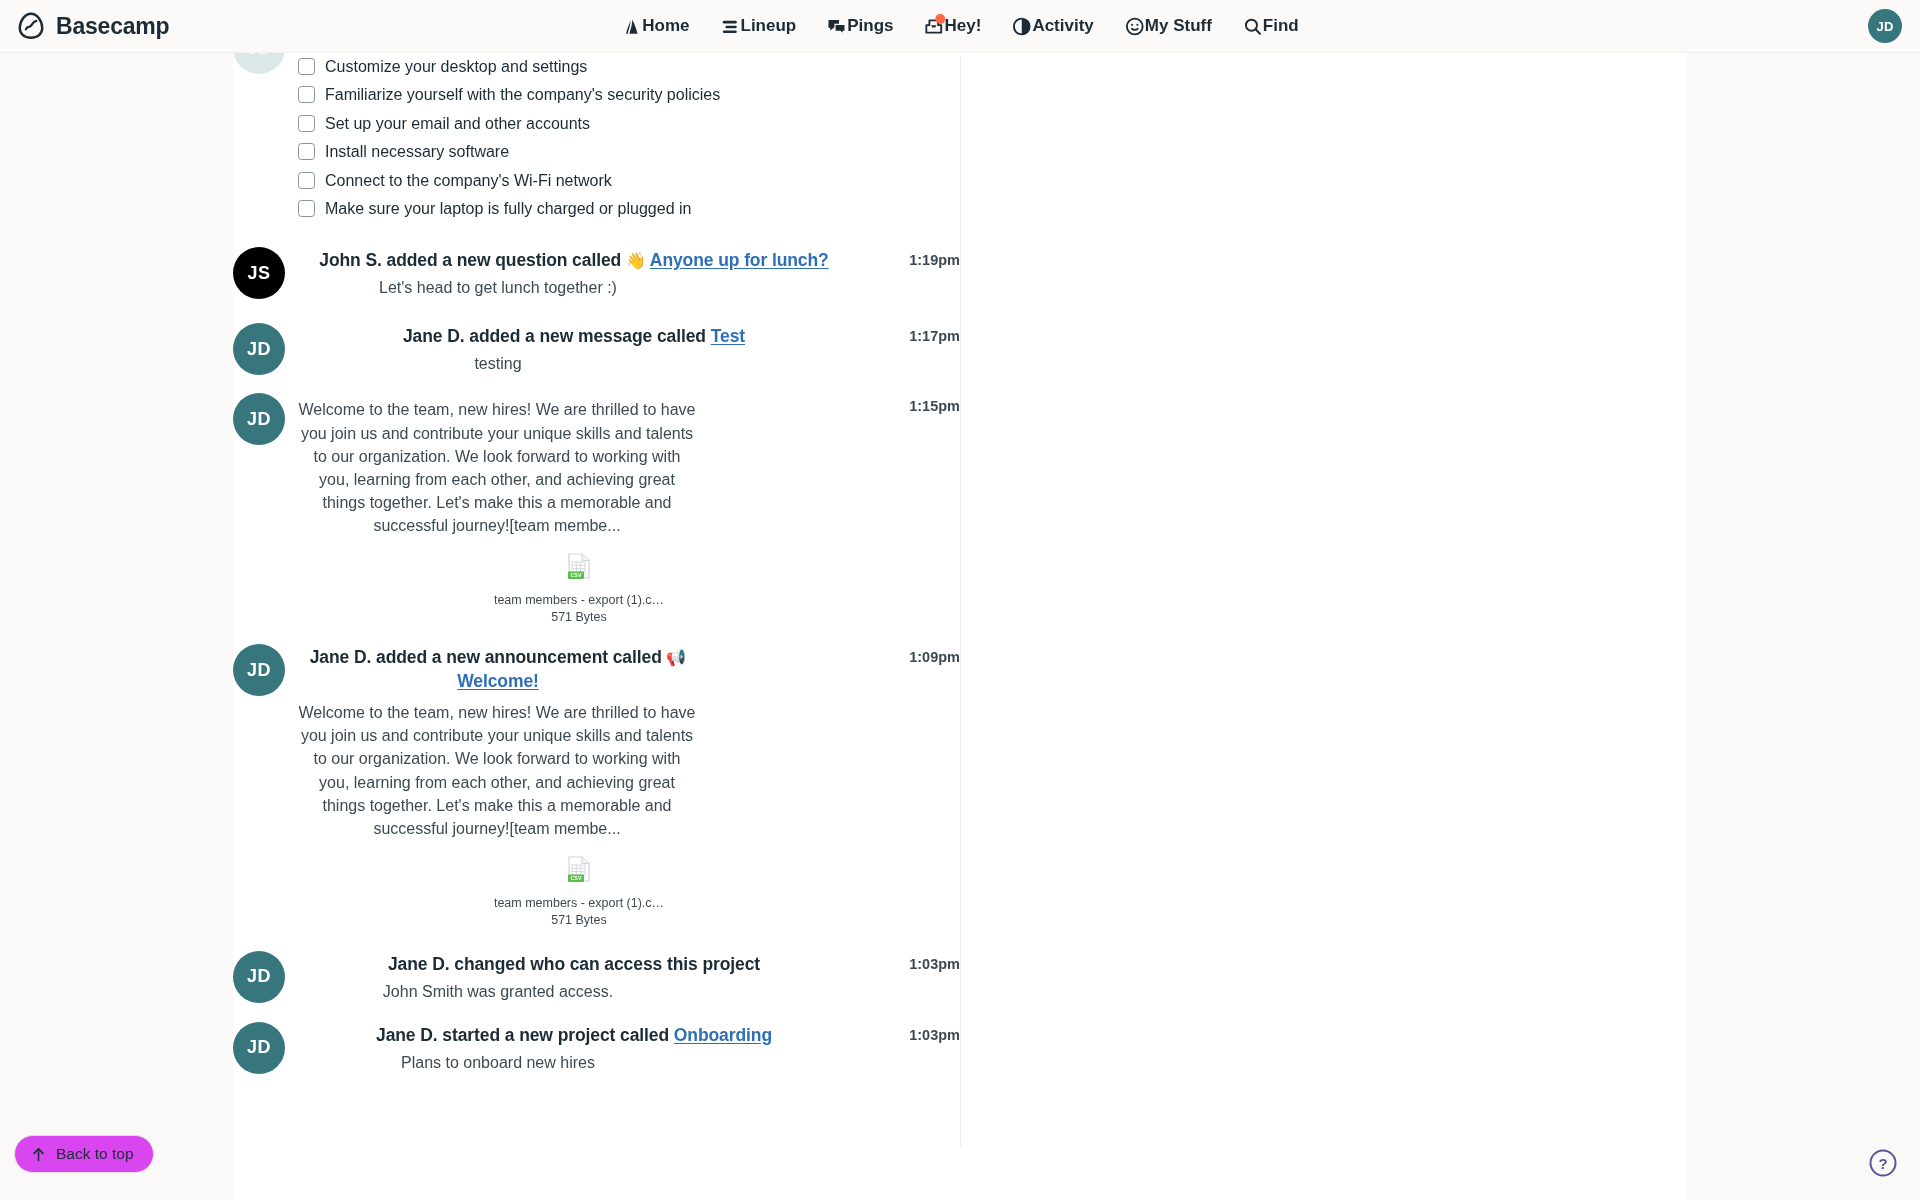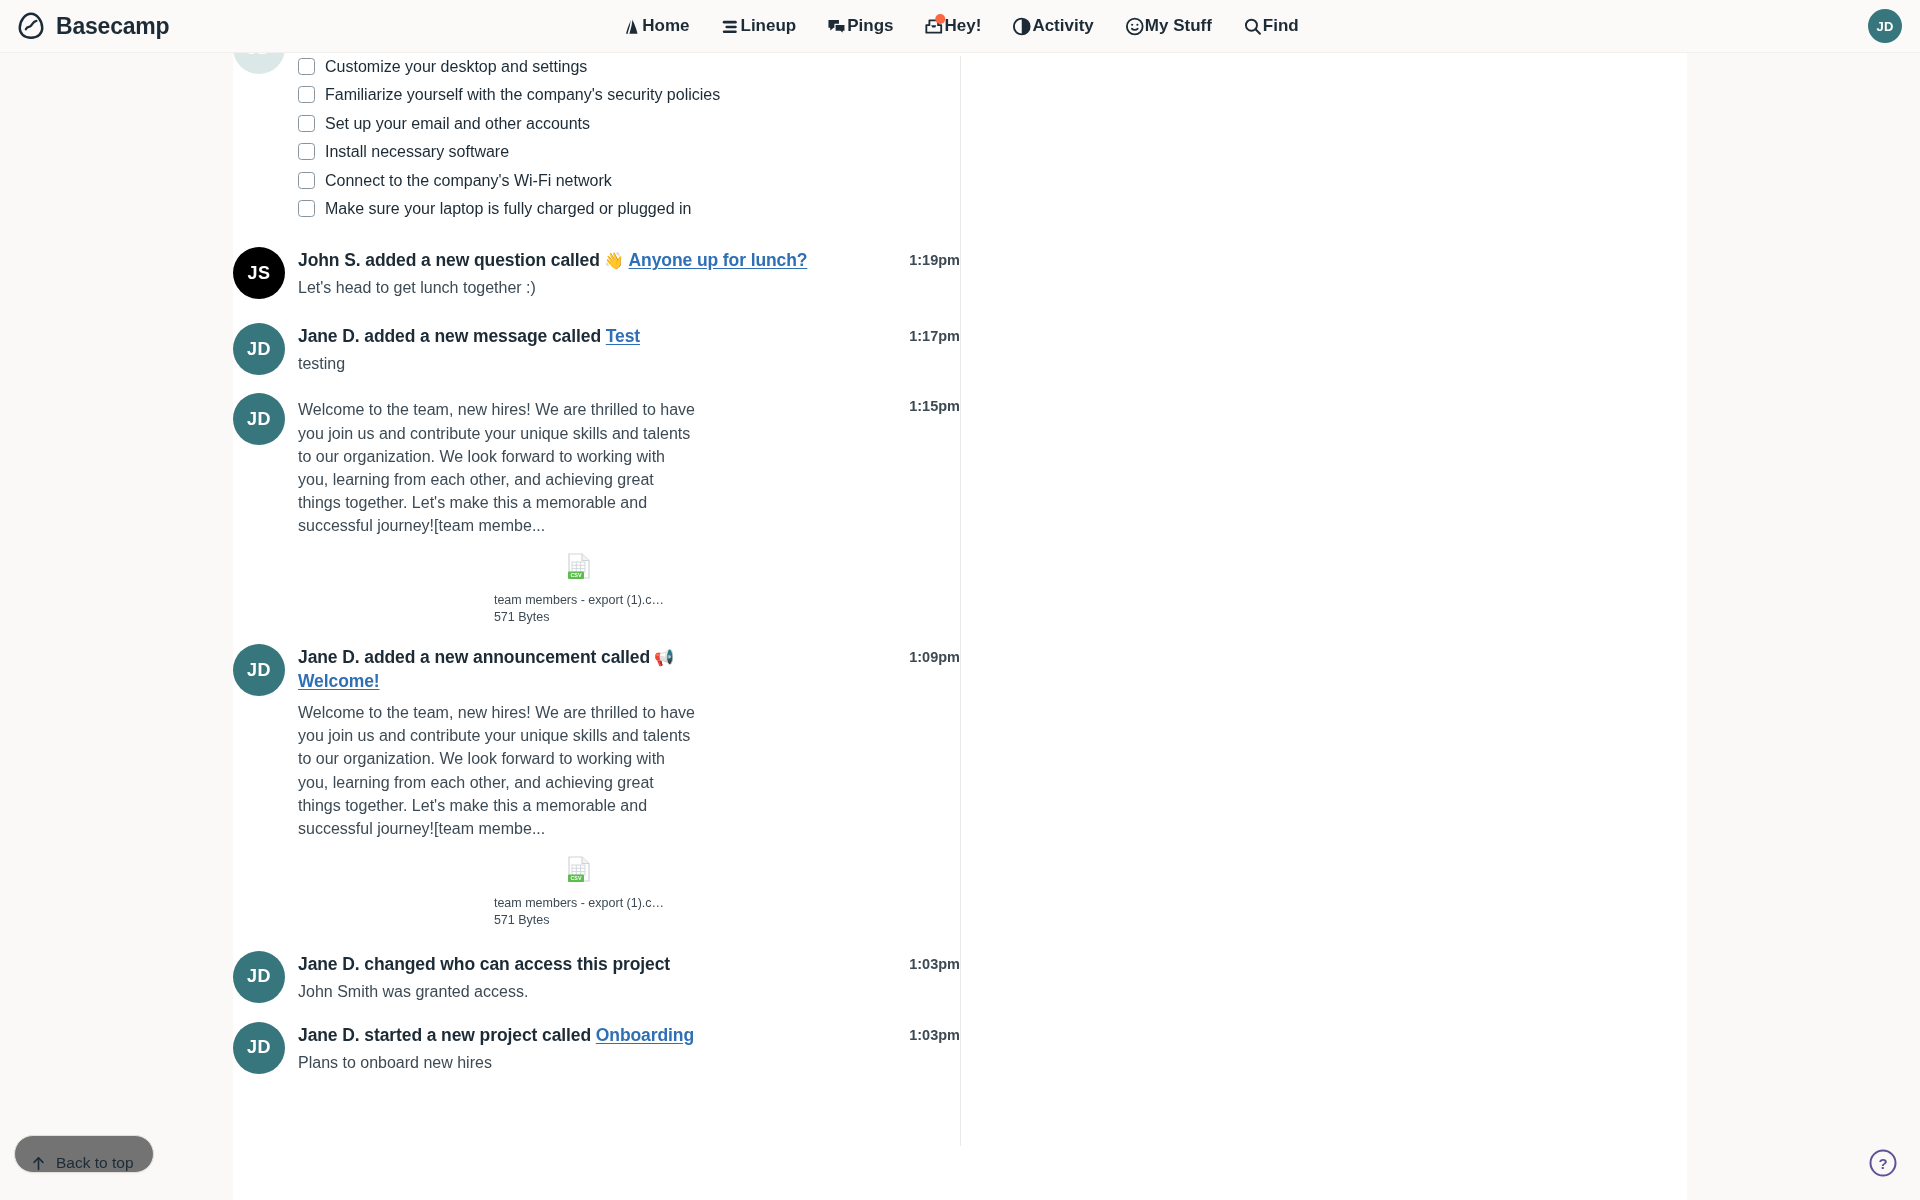--- a/index.html
+++ b/index.html
@@ -145,20 +145,21 @@
   }
 
   
   .feed {
     position: absolute;
     left: 233px;
     top: 52px;
     width: 727px;
     padding: 0 0 40px 0;
     z-index: 10;
+    text-align: center;
   }
 
   .entry {
     position: relative;
     display: flex;
     align-items: flex-start;
     padding: 0 0 0 0;
   }
   .entry + .entry { margin-top: 14px; }
 
@@ -273,24 +274,24 @@
     margin-top: 1px;
   }
 
   
   .back-to-top {
     position: absolute;
     left: 14px;
     bottom: 27px;
     height: 38px;
     display: flex;
-    align-items: flex-end;
+    align-items: center;
     gap: 9px;
     padding: 0 19px 0 15px;
-    background: #737373;
+    background: #d946ef;
     border: 1px solid #e3e0dc;
     border-radius: 19px;
     font-size: 15.5px;
     color: #1c2b36;
     cursor: pointer;
     box-shadow: 0 1px 2px rgba(0,0,0,0.03);
   }
   .back-to-top svg { display: block; }
 
   .help-button {

